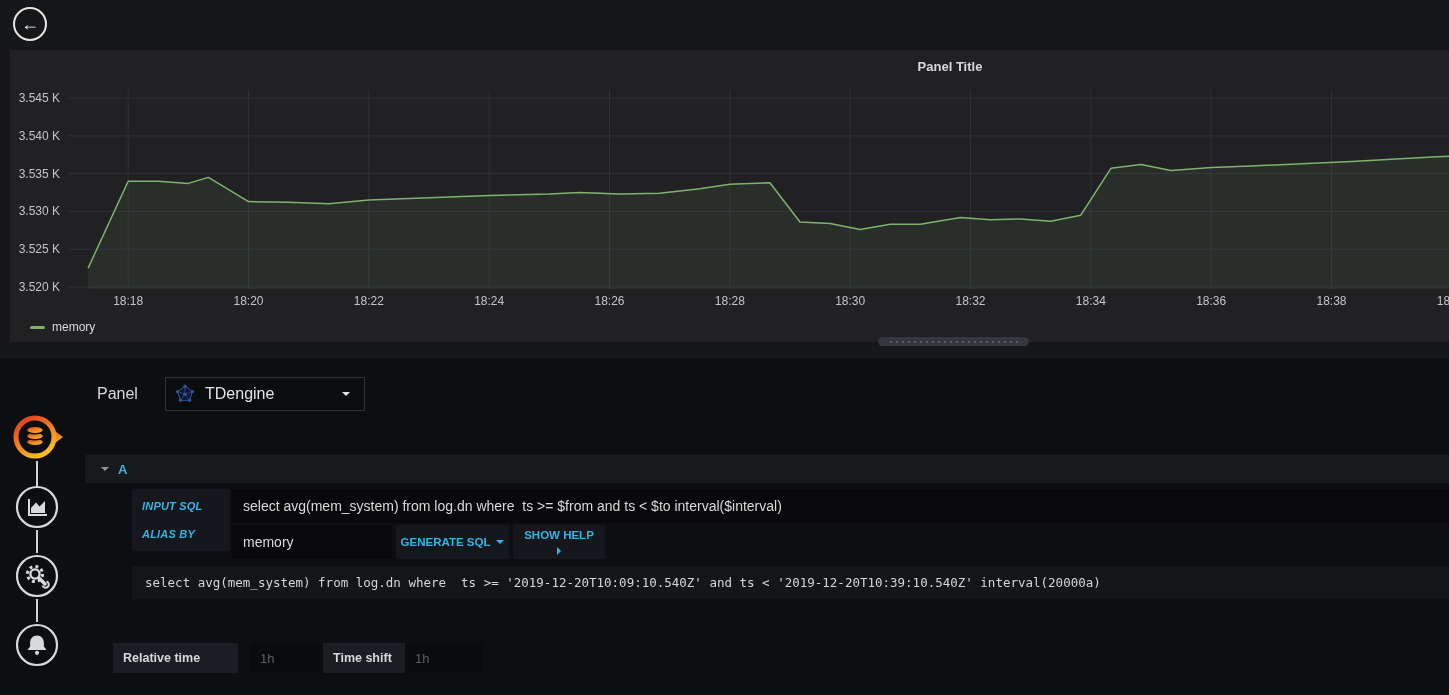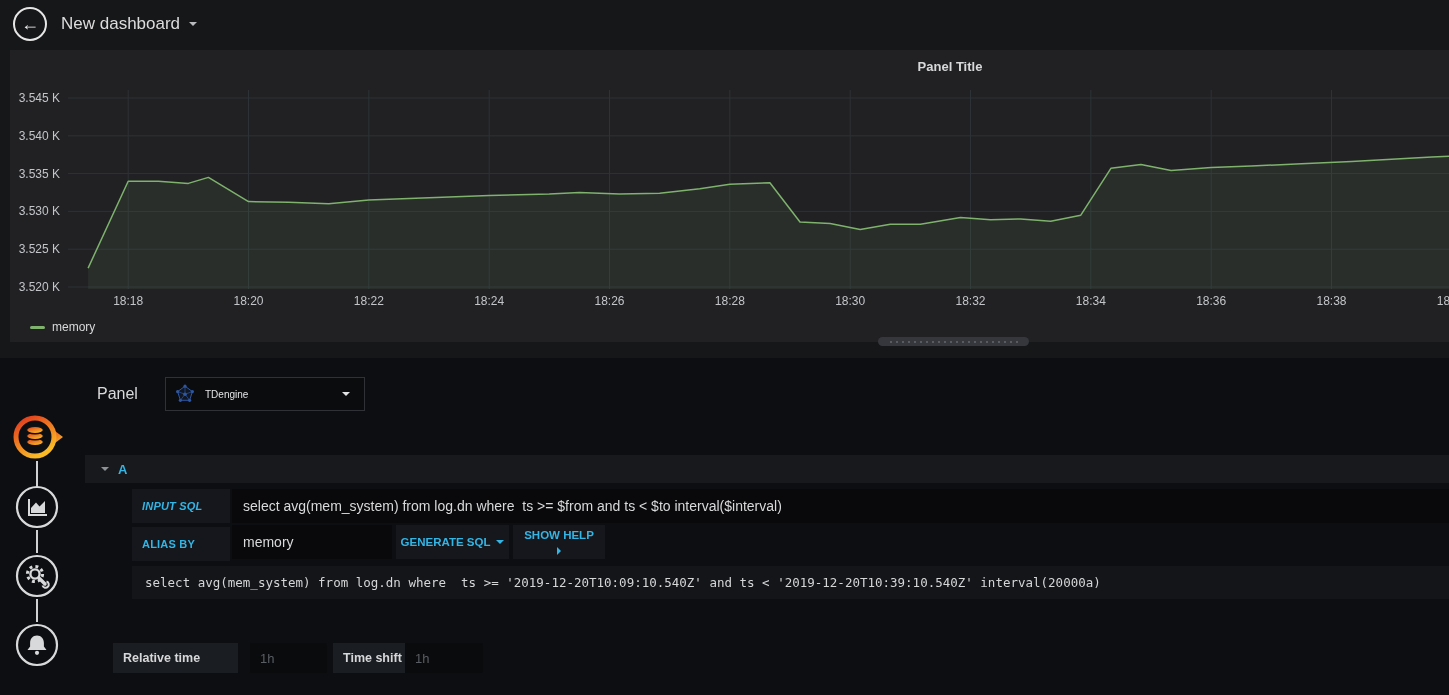--- a/index.html
+++ b/index.html
@@ -41,21 +41,21 @@
   
   .tab-connector{position:absolute;left:36px;width:2px;background:#d0d1d3;}
   .tab-circle{position:absolute;left:15px;width:44px;height:44px;cursor:pointer;}
   .tab-active{position:absolute;left:11px;top:54px;width:52px;height:50px;cursor:pointer;}
 
   
   .q-heading{position:absolute;left:97px;top:27px;font-size:16px;font-weight:500;color:#d8d9da;}
   .ds-picker{position:absolute;left:165px;top:19px;width:200px;height:34px;box-sizing:border-box;
     background:#0b0c0e;border:1px solid #2f3136;display:flex;align-items:center;cursor:pointer;}
   .ds-picker .ds-icon{margin-left:9px;}
-  .ds-picker .ds-name{margin-left:10px;font-size:10px;color:#e3e4e5;flex:1;}
+  .ds-picker .ds-name{margin-left:10px;font-size:16px;color:#e3e4e5;flex:1;}
   .ds-picker .caret-down{margin-right:14px;color:#e3e4e5;}
 
   .a-strip{position:absolute;left:85px;top:97px;width:1805px;height:28px;background:#17191d;
     display:flex;align-items:center;cursor:pointer;}
   .a-strip .caret-down{margin-left:16px;color:#8e9196;}
   .a-letter{margin-left:9px;font-size:13px;font-weight:700;color:#33b5e5;}
 
   .qlabel-cell{position:absolute;height:34px;width:98px;background:#15171c;box-sizing:border-box;
     display:flex;align-items:center;padding-left:10px;font-size:11px;font-weight:700;
     color:#33b5e5;letter-spacing:.2px;}
@@ -77,24 +77,20 @@
   .time-input::placeholder{color:#5a5e63;}
 </style>
 </head>
 <body>
 
 <div class="viewport">
 
   <div class="navbar">
     <div class="back-btn">
       <span>←</span>
-    </div>
-    <div class="dash-title">
-      <span>New dashboard</span>
-      <span class="caret-down"></span>
     </div>
   </div>
 
   <div class="dashboard">
     <div class="panel">
       <div class="panel-title">Panel Title</div>
       <svg id="chart-svg" class="chart-svg" width="1880" height="250">
           <line x1="58" x2="1880" y1="28.0" y2="28.0" class="grid"></line>
           <text x="50" y="32" class="ytick" text-anchor="end">3.545 K</text>
           <line x1="58" x2="1880" y1="65.8" y2="65.8" class="grid"></line>
@@ -218,31 +214,31 @@
     </div>
 
     <div class="a-strip">
       <span class="caret-down"></span>
       <span class="a-letter">A</span>
     </div>
 
     <div class="qlabel-cell" style="left:132px;top:131px;font-style:italic;">INPUT SQL</div>
     <input class="qinput" style="left: 232px; top: 131px; width: 1658px;" type="text" value="select avg(mem_system) from log.dn where  ts &gt;= $from and ts &lt; $to interval($interval)">
 
-    <div class="qlabel-cell" style="left:132px;top:169px;">ALIAS BY</div>
+    <div class="qlabel-cell" style="left:132px;top:159px;font-style:italic;">ALIAS BY</div>
     <input class="qinput" style="left: 232px; top: 167px; width: 160px;" type="text" value="memory">
     <div class="qbtn" style="left:396px;top:167px;width:113px;">
       <span>GENERATE SQL</span>
       <span class="caret-down"></span>
     </div>
     <div class="qbtn" style="left:513px;top:167px;width:92px;flex-direction:column;">
       <span>SHOW HELP</span>
       <span class="caret-right"></span>
     </div>
 
     <div class="sql-preview">select avg(mem_system) from log.dn where  ts &gt;= '2019-12-20T10:09:10.540Z' and ts &lt; '2019-12-20T10:39:10.540Z' interval(20000a)</div>
 
     <div class="time-label" style="left:113px;top:285px;width:125px;">Relative time</div>
     <input class="time-input" style="left: 250px; top: 285px; width: 77px;" type="text" placeholder="1h">
-    <div class="time-label" style="left:333px;top:285px;width:96px;">Time shift</div>
+    <div class="time-label" style="left:323px;top:285px;width:96px;">Time shift</div>
     <input class="time-input" style="left: 405px; top: 285px; width: 78px;" type="text" placeholder="1h">
   </div>
 </div>
 
 </body></html>

